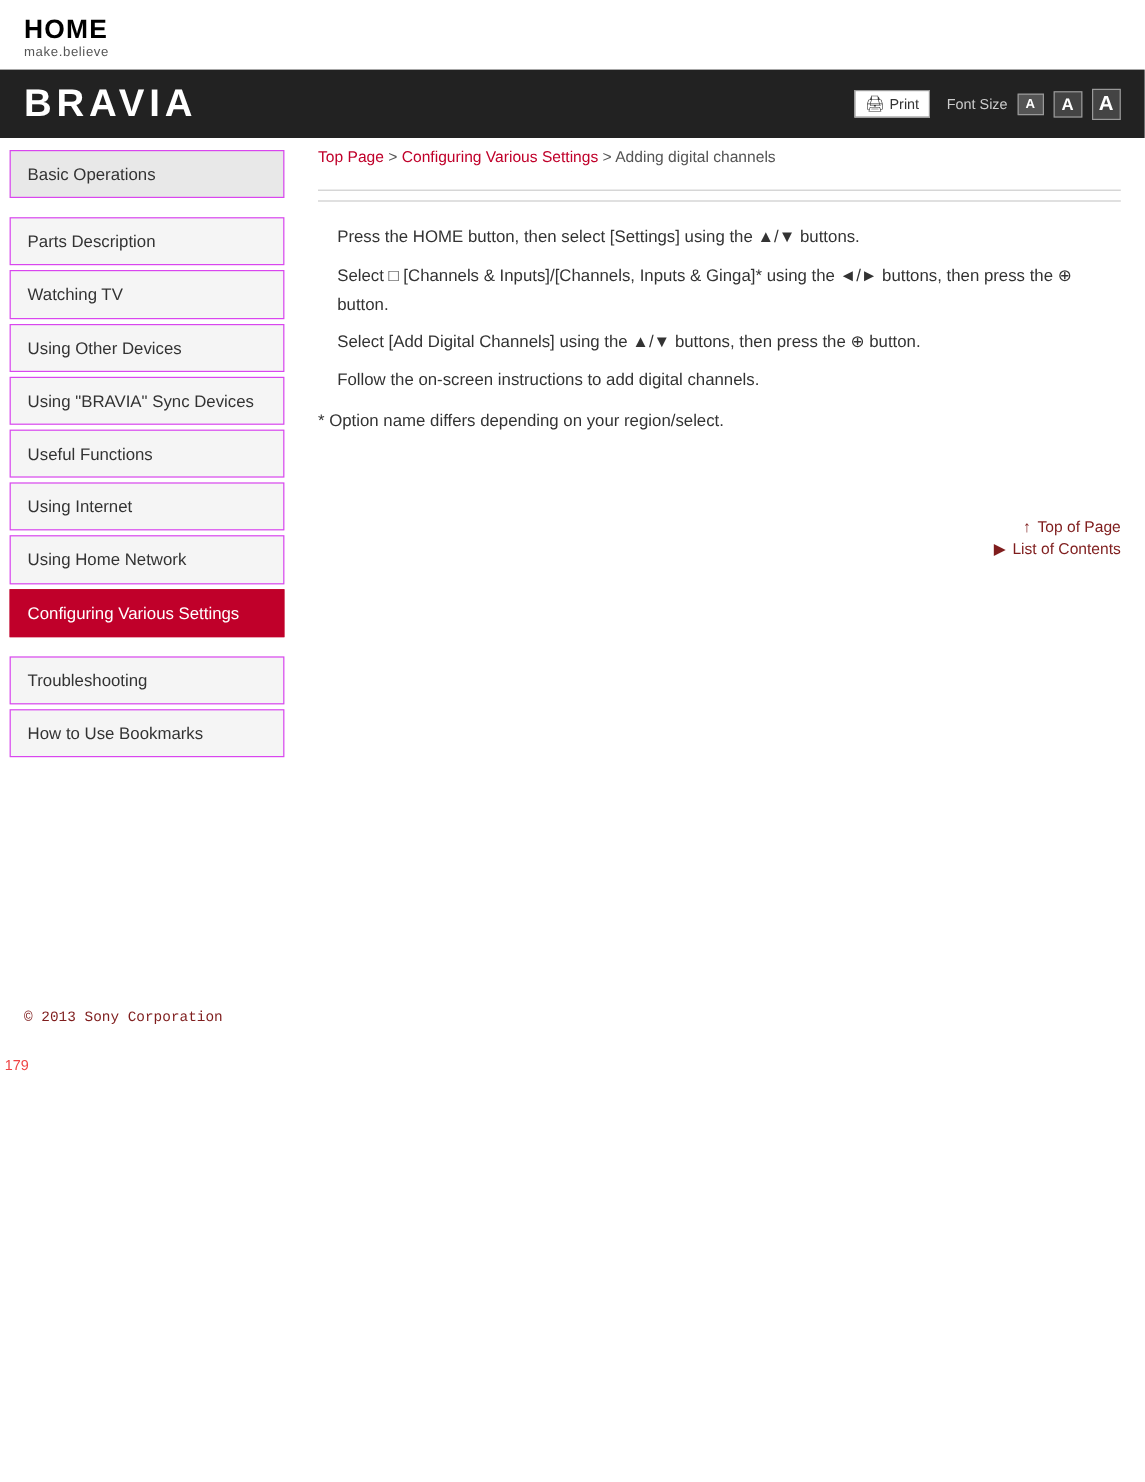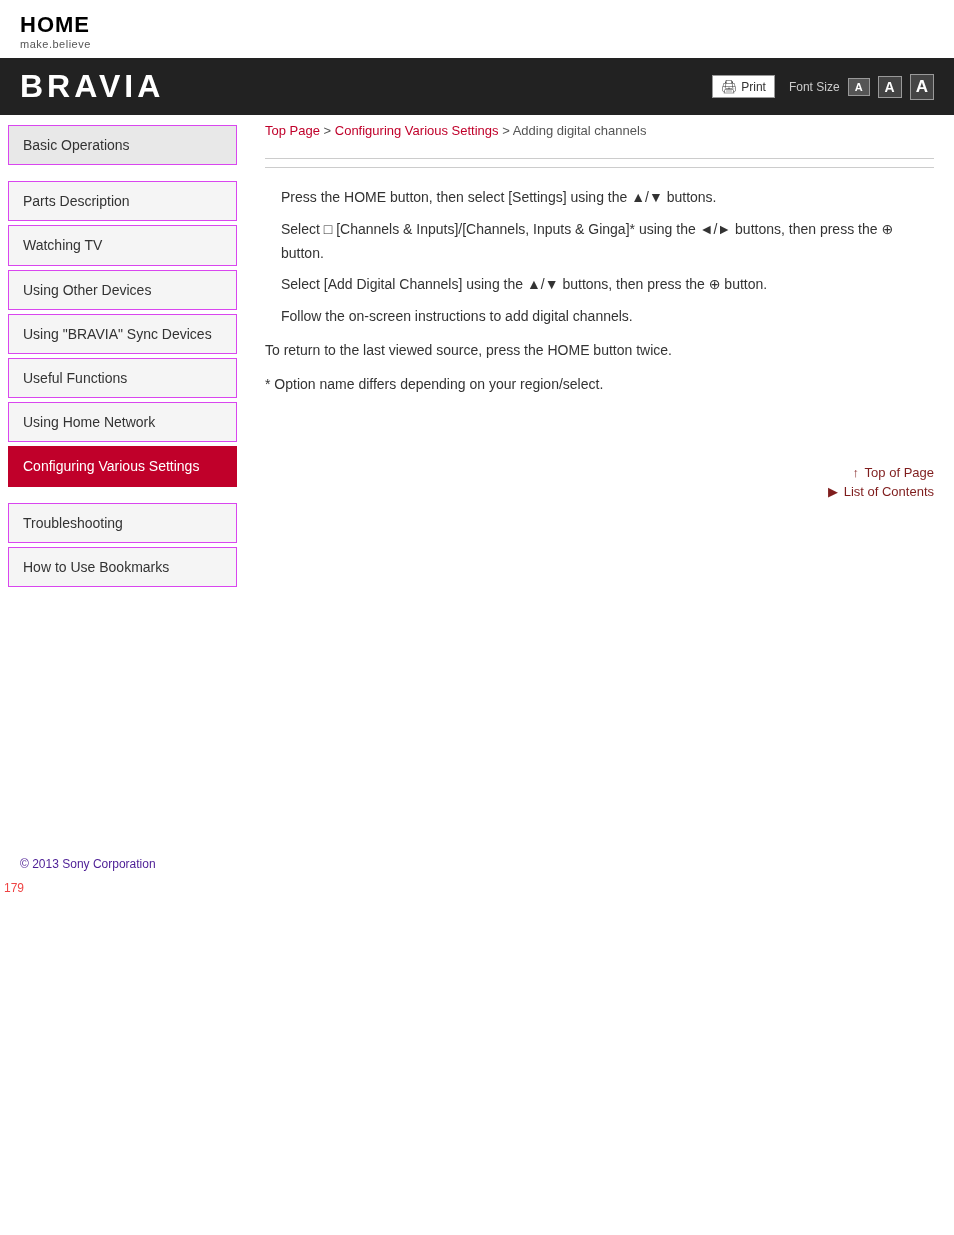--- a/index.html
+++ b/index.html
@@ -183,24 +183,25 @@
       display: block;
       margin-bottom: 4px;
     }
     .footer-links a:before {
       margin-right: 2px;
     }
 
     
     .copyright {
       position: absolute;
-      bottom: 364px;
+      bottom: 380px;
       left: 20px;
       font-size: 12px;
-      color: #4c1d95;
+      color: #7f1d1d;
+      font-family: Liberation Mono, monospace;
     }
 
     
     .page-number {
       position: absolute;
       bottom: 340px;
       left: 4px;
       font-size: 12px;
       color: #ef4444;
     }
@@ -237,20 +238,21 @@
   <nav class="sidebar">
     <a class="sidebar-item section-header" href="#">Basic Operations</a>
 
     <div class="sidebar-spacer"></div>
 
     <a class="sidebar-item" href="#">Parts Description</a>
     <a class="sidebar-item" href="#">Watching TV</a>
     <a class="sidebar-item" href="#">Using Other Devices</a>
     <a class="sidebar-item" href="#">Using "BRAVIA" Sync Devices</a>
     <a class="sidebar-item" href="#">Useful Functions</a>
+    <a class="sidebar-item" href="#">Using Internet</a>
     <a class="sidebar-item" href="#">Using Home Network</a>
     <a class="sidebar-item active" href="#">Configuring Various Settings</a>
 
     <div class="sidebar-spacer"></div>
 
     <a class="sidebar-item" href="#">Troubleshooting</a>
     <a class="sidebar-item" href="#">How to Use Bookmarks</a>
   </nav>
 
   <div class="content">
@@ -262,21 +264,20 @@
     <hr class="divider">
     <hr class="divider">
 
     <div class="content-body">
       <div class="instruction-block">
         <p>Press the HOME button, then select [Settings] using the ▲/▼ buttons.</p>
         <p>Select □ [Channels &amp; Inputs]/[Channels, Inputs &amp; Ginga]* using the ◄/► buttons, then press the ⊕ button.</p>
         <p>Select [Add Digital Channels] using the ▲/▼ buttons, then press the ⊕ button.</p>
         <p>Follow the on-screen instructions to add digital channels.</p>
       </div>
-      <p class="note">To return to the last viewed source, press the HOME button twice.</p>
       <p class="note">* Option name differs depending on your region/select.</p>
     </div>
 
     <div class="page-footer">
       <div class="footer-links">
         <a href="#" class="arrow-up">Top of Page</a>
         <a href="#" class="arrow-right">List of Contents</a>
       </div>
     </div>
 

